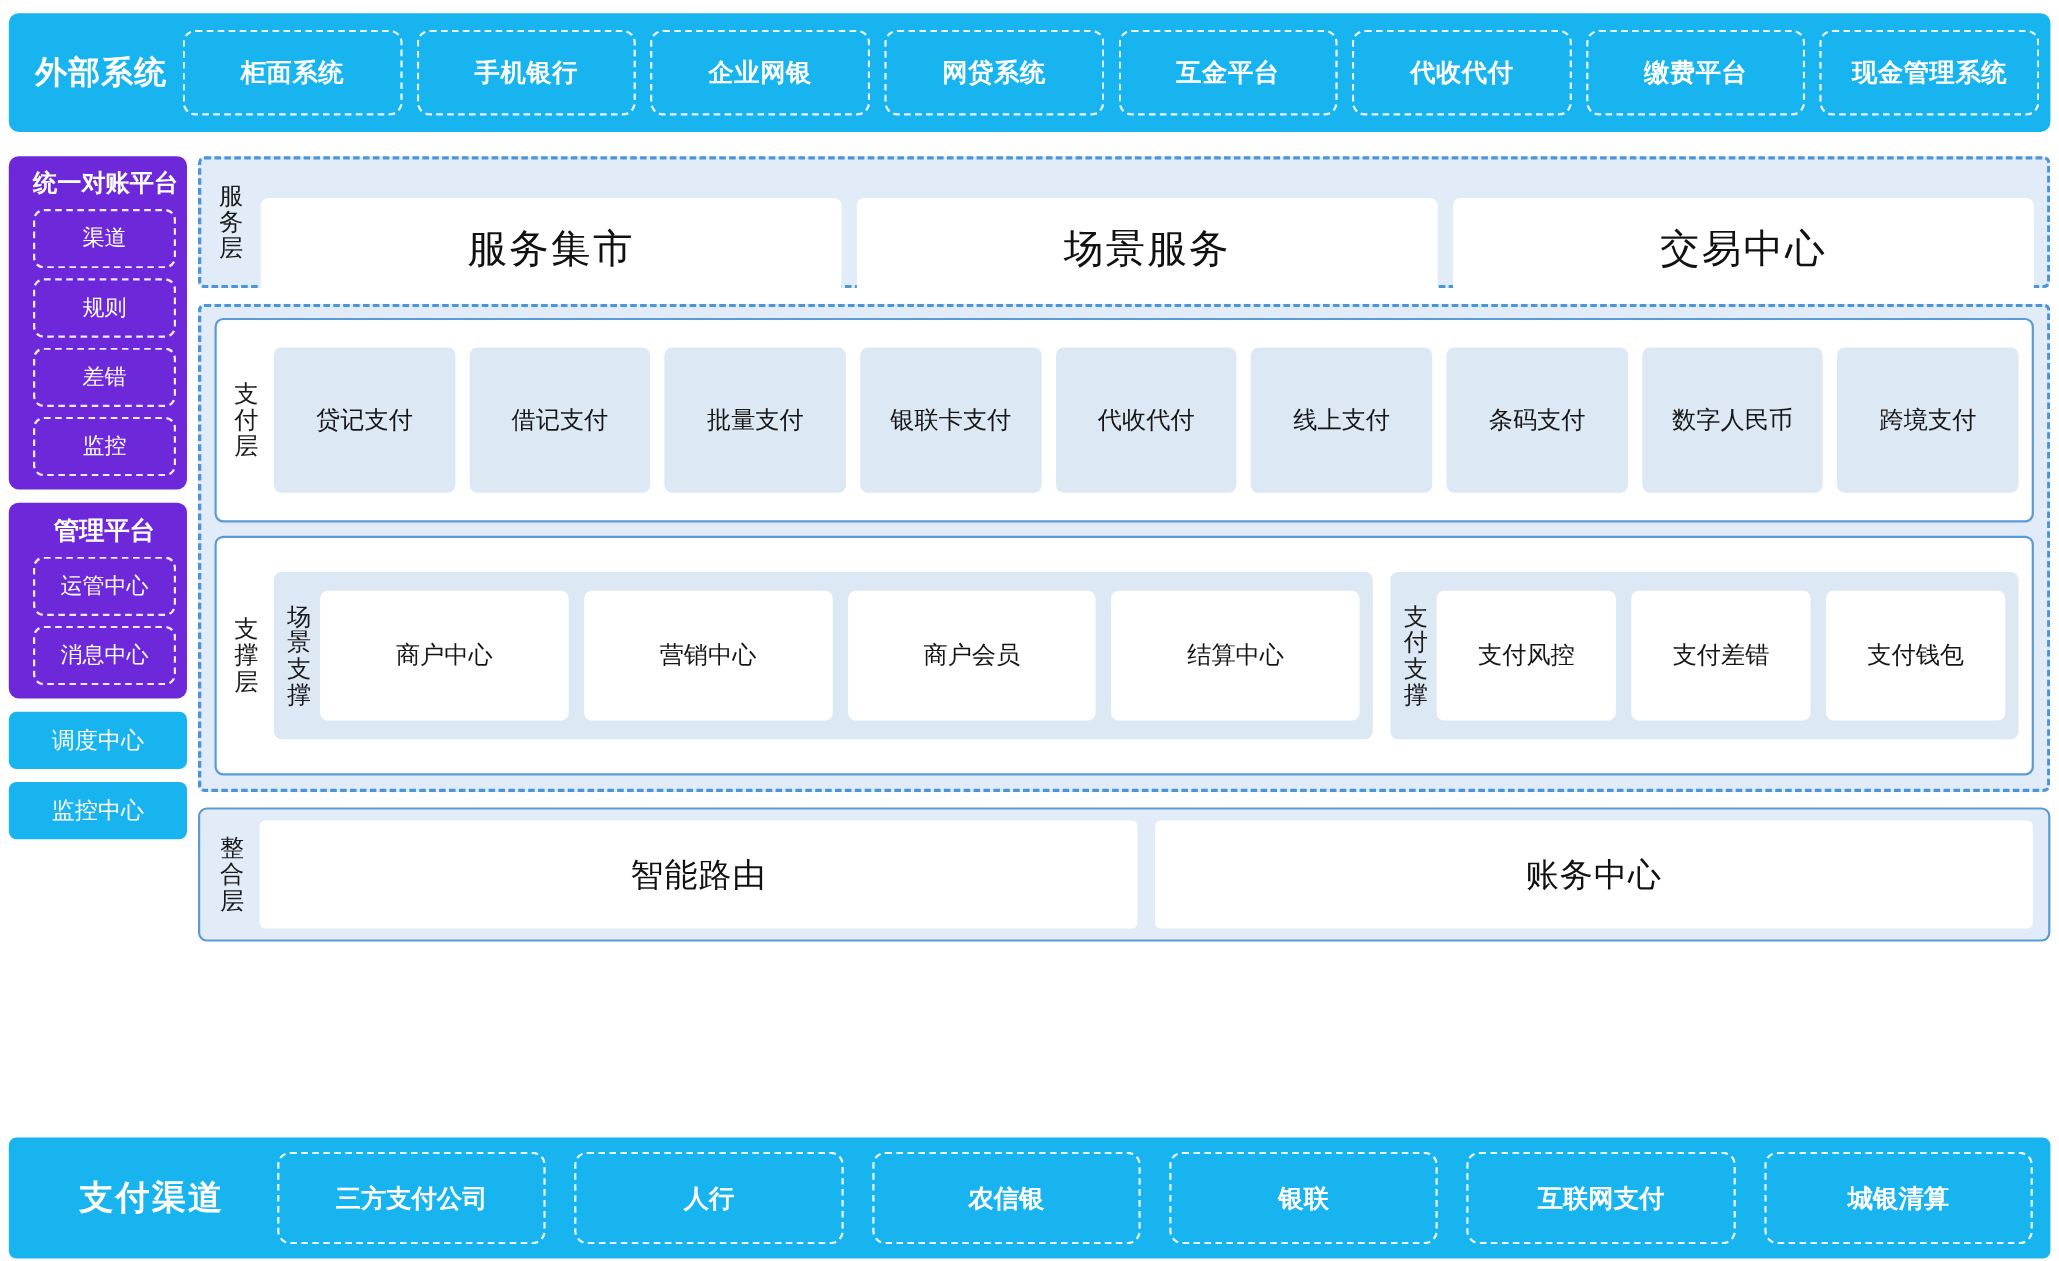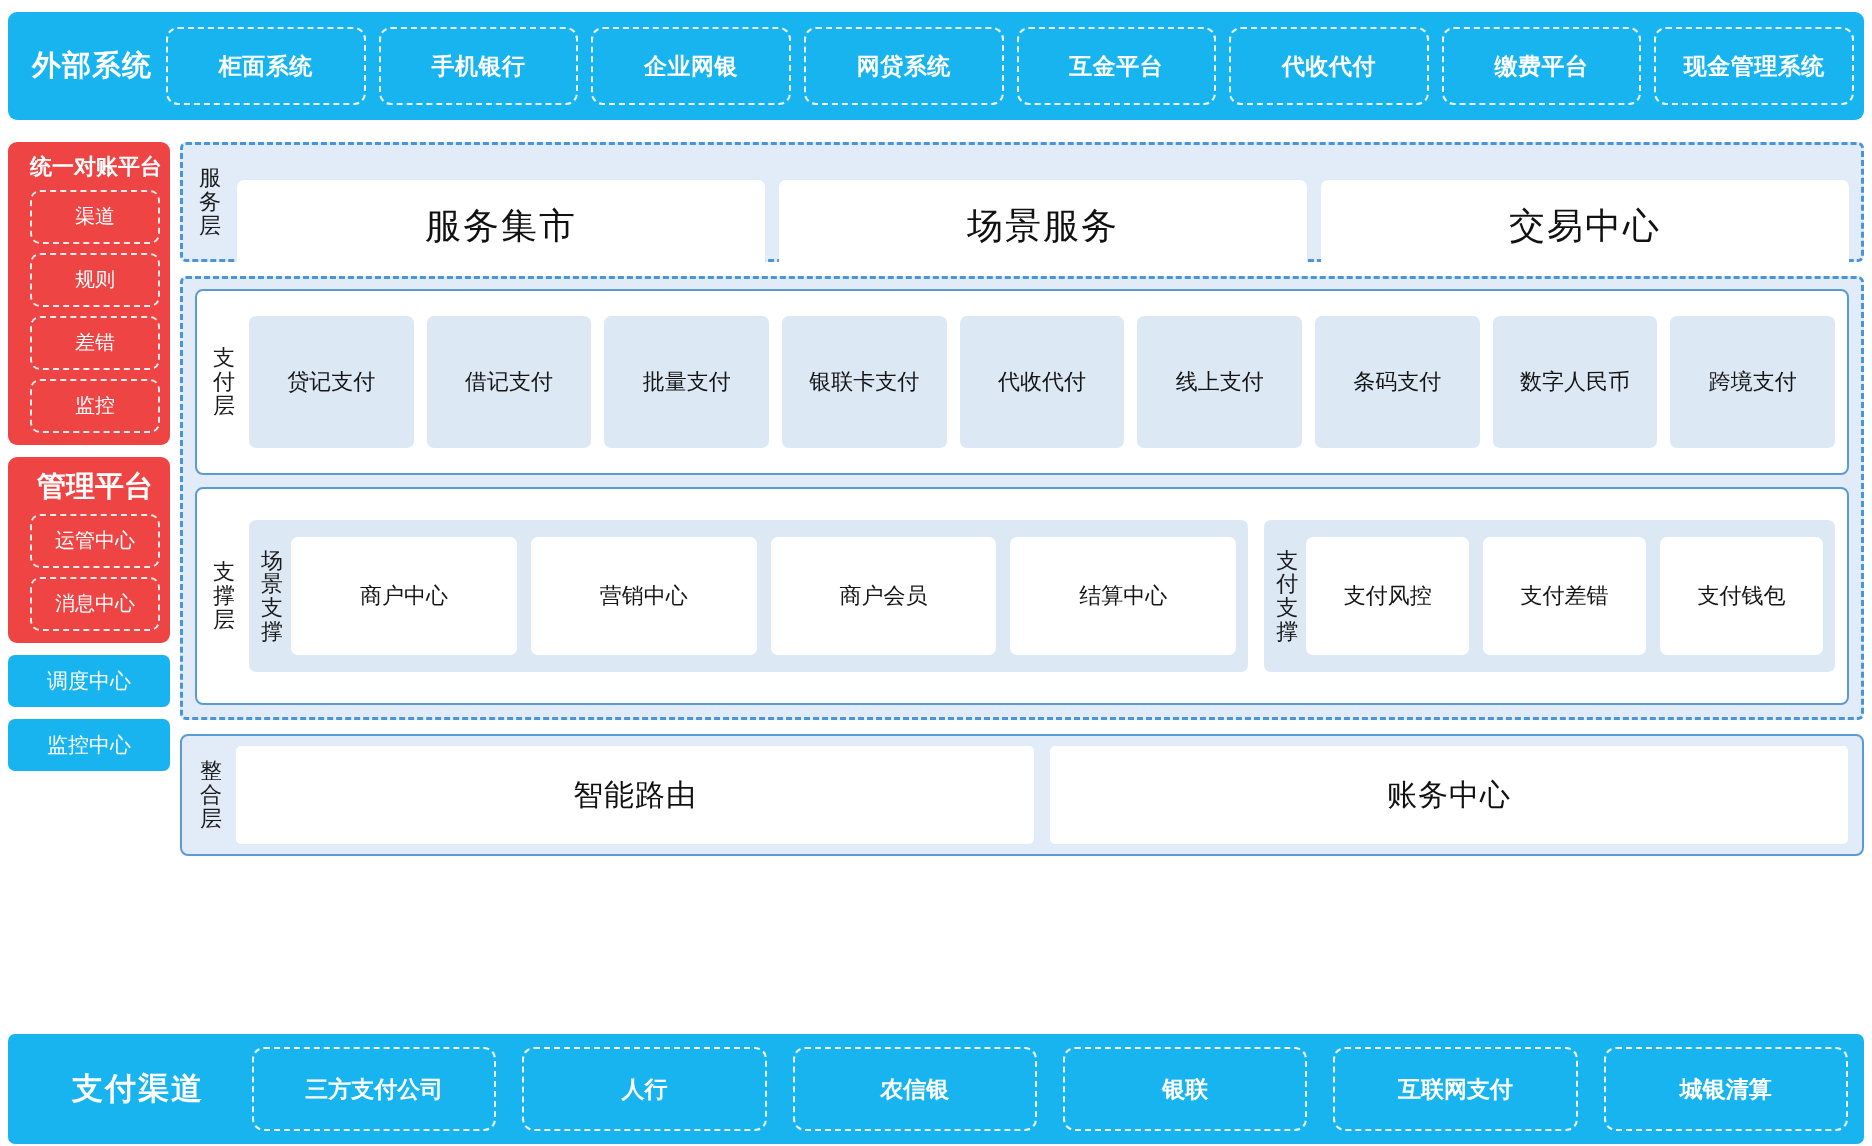--- a/index.html
+++ b/index.html
@@ -68,29 +68,29 @@
   }
 
   
   .left-col {
     position: absolute;
     left: 8px;
     top: 142px;
     width: 162px;
   }
   .left-panel {
-    background: #ef4444;
+    background: #6d28d9;
     border-radius: 9px;
     padding: 10px 10px 12px 22px;
     box-sizing: border-box;
     margin-bottom: 12px;
   }
   .left-panel-title {
     color: #ffffff;
-    font-size: 29px;
+    font-size: 23px;
     font-weight: bold;
     text-align: center;
     line-height: 1.35;
     margin-bottom: 8px;
     white-space: nowrap;
   }
   .left-panel-title.small { font-size: 22px; }
   .left-chip {
     border: 2px dashed rgba(255,255,255,0.9);
     border-radius: 10px;

